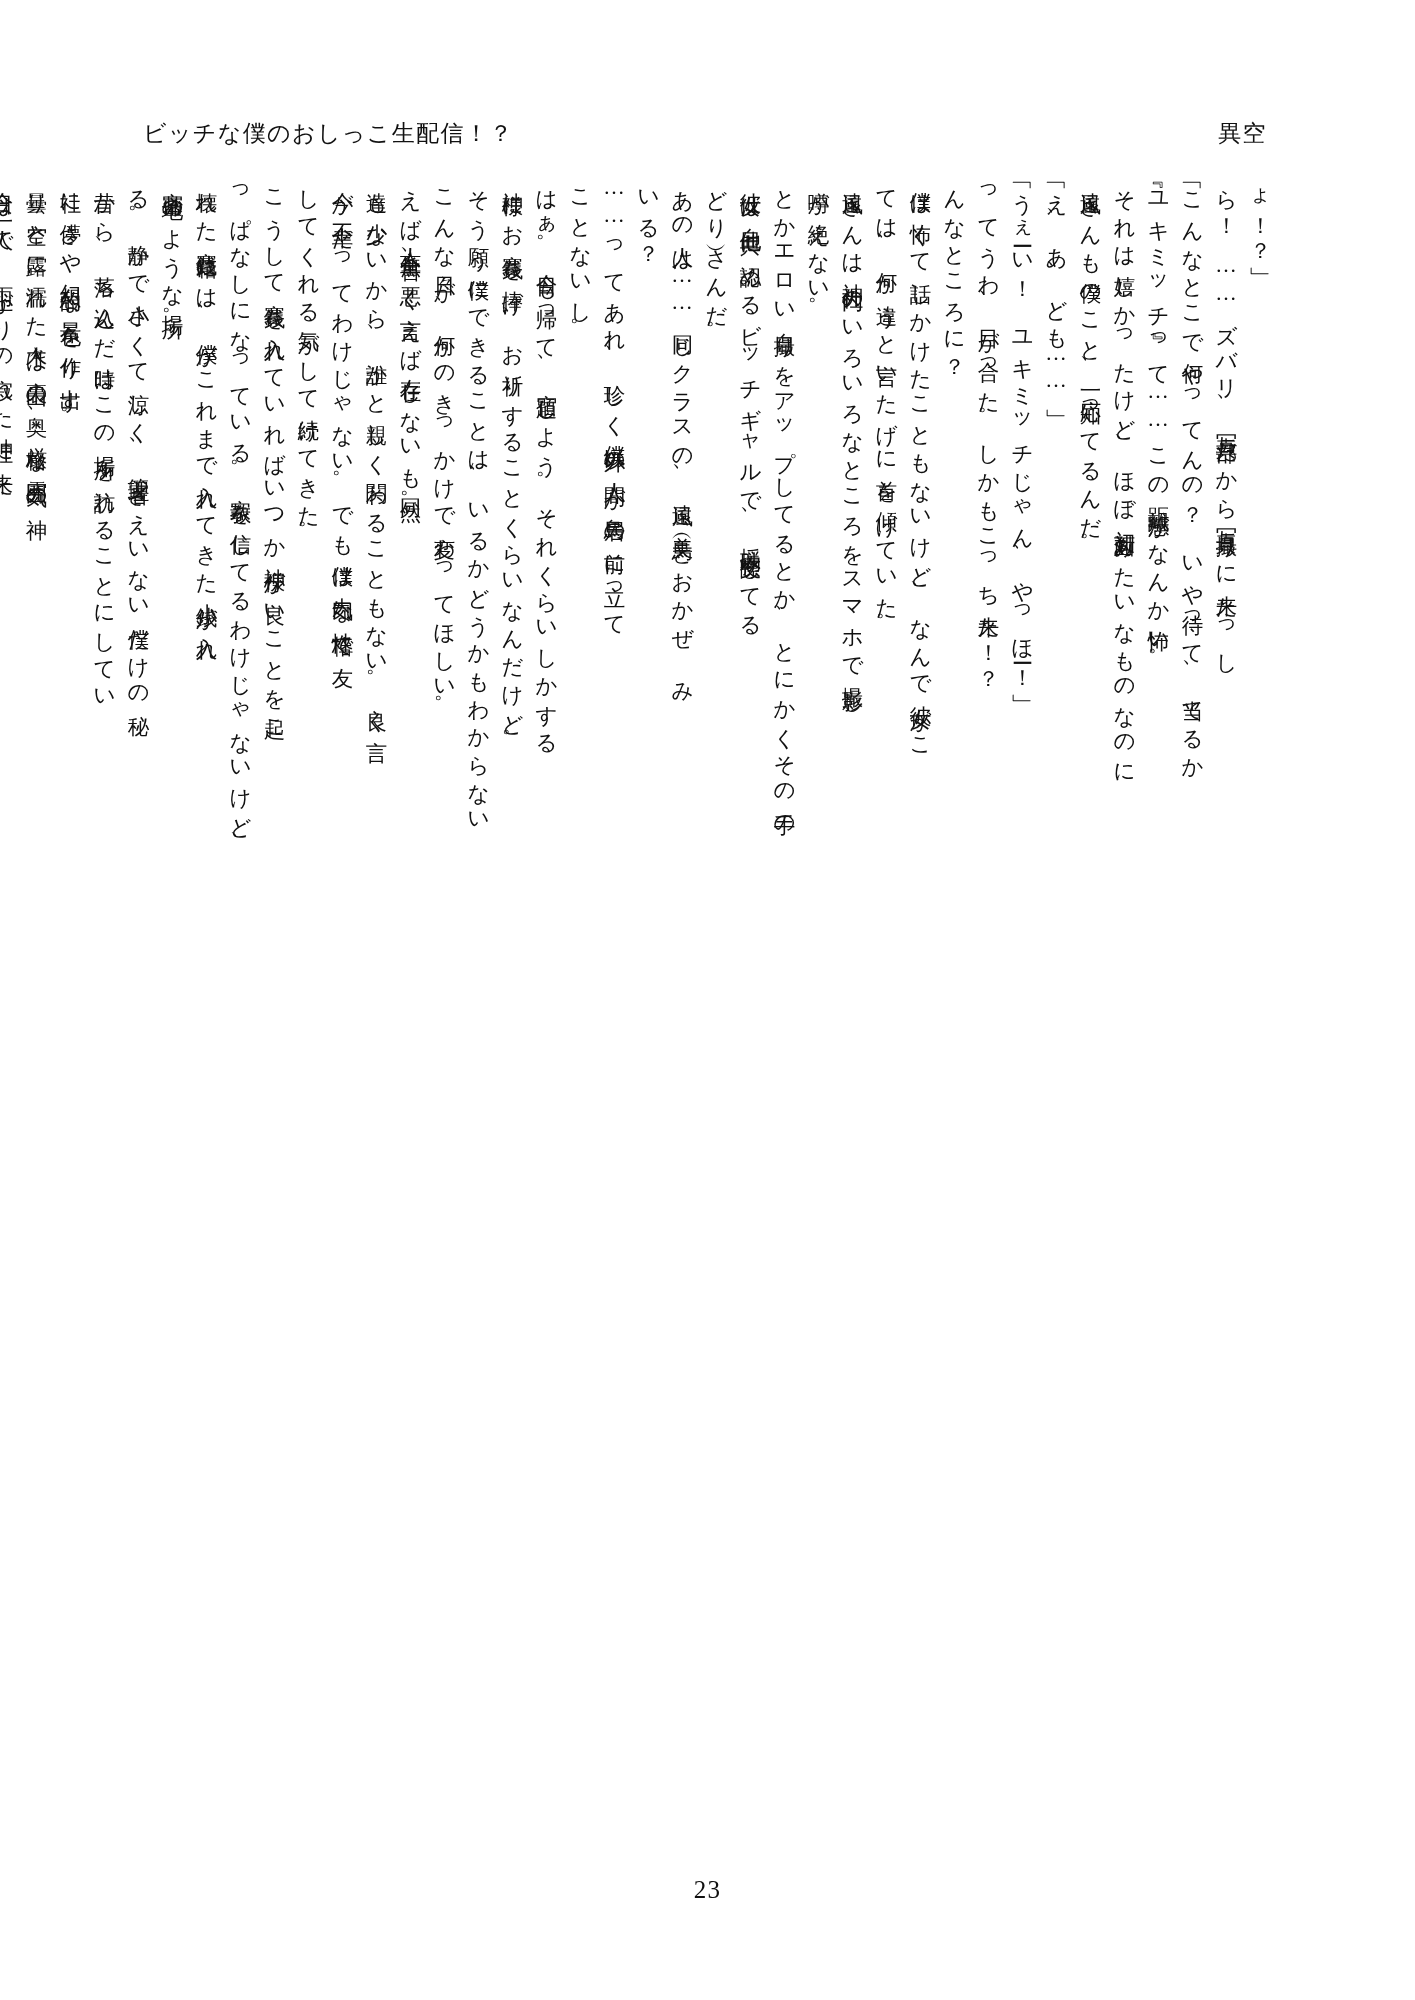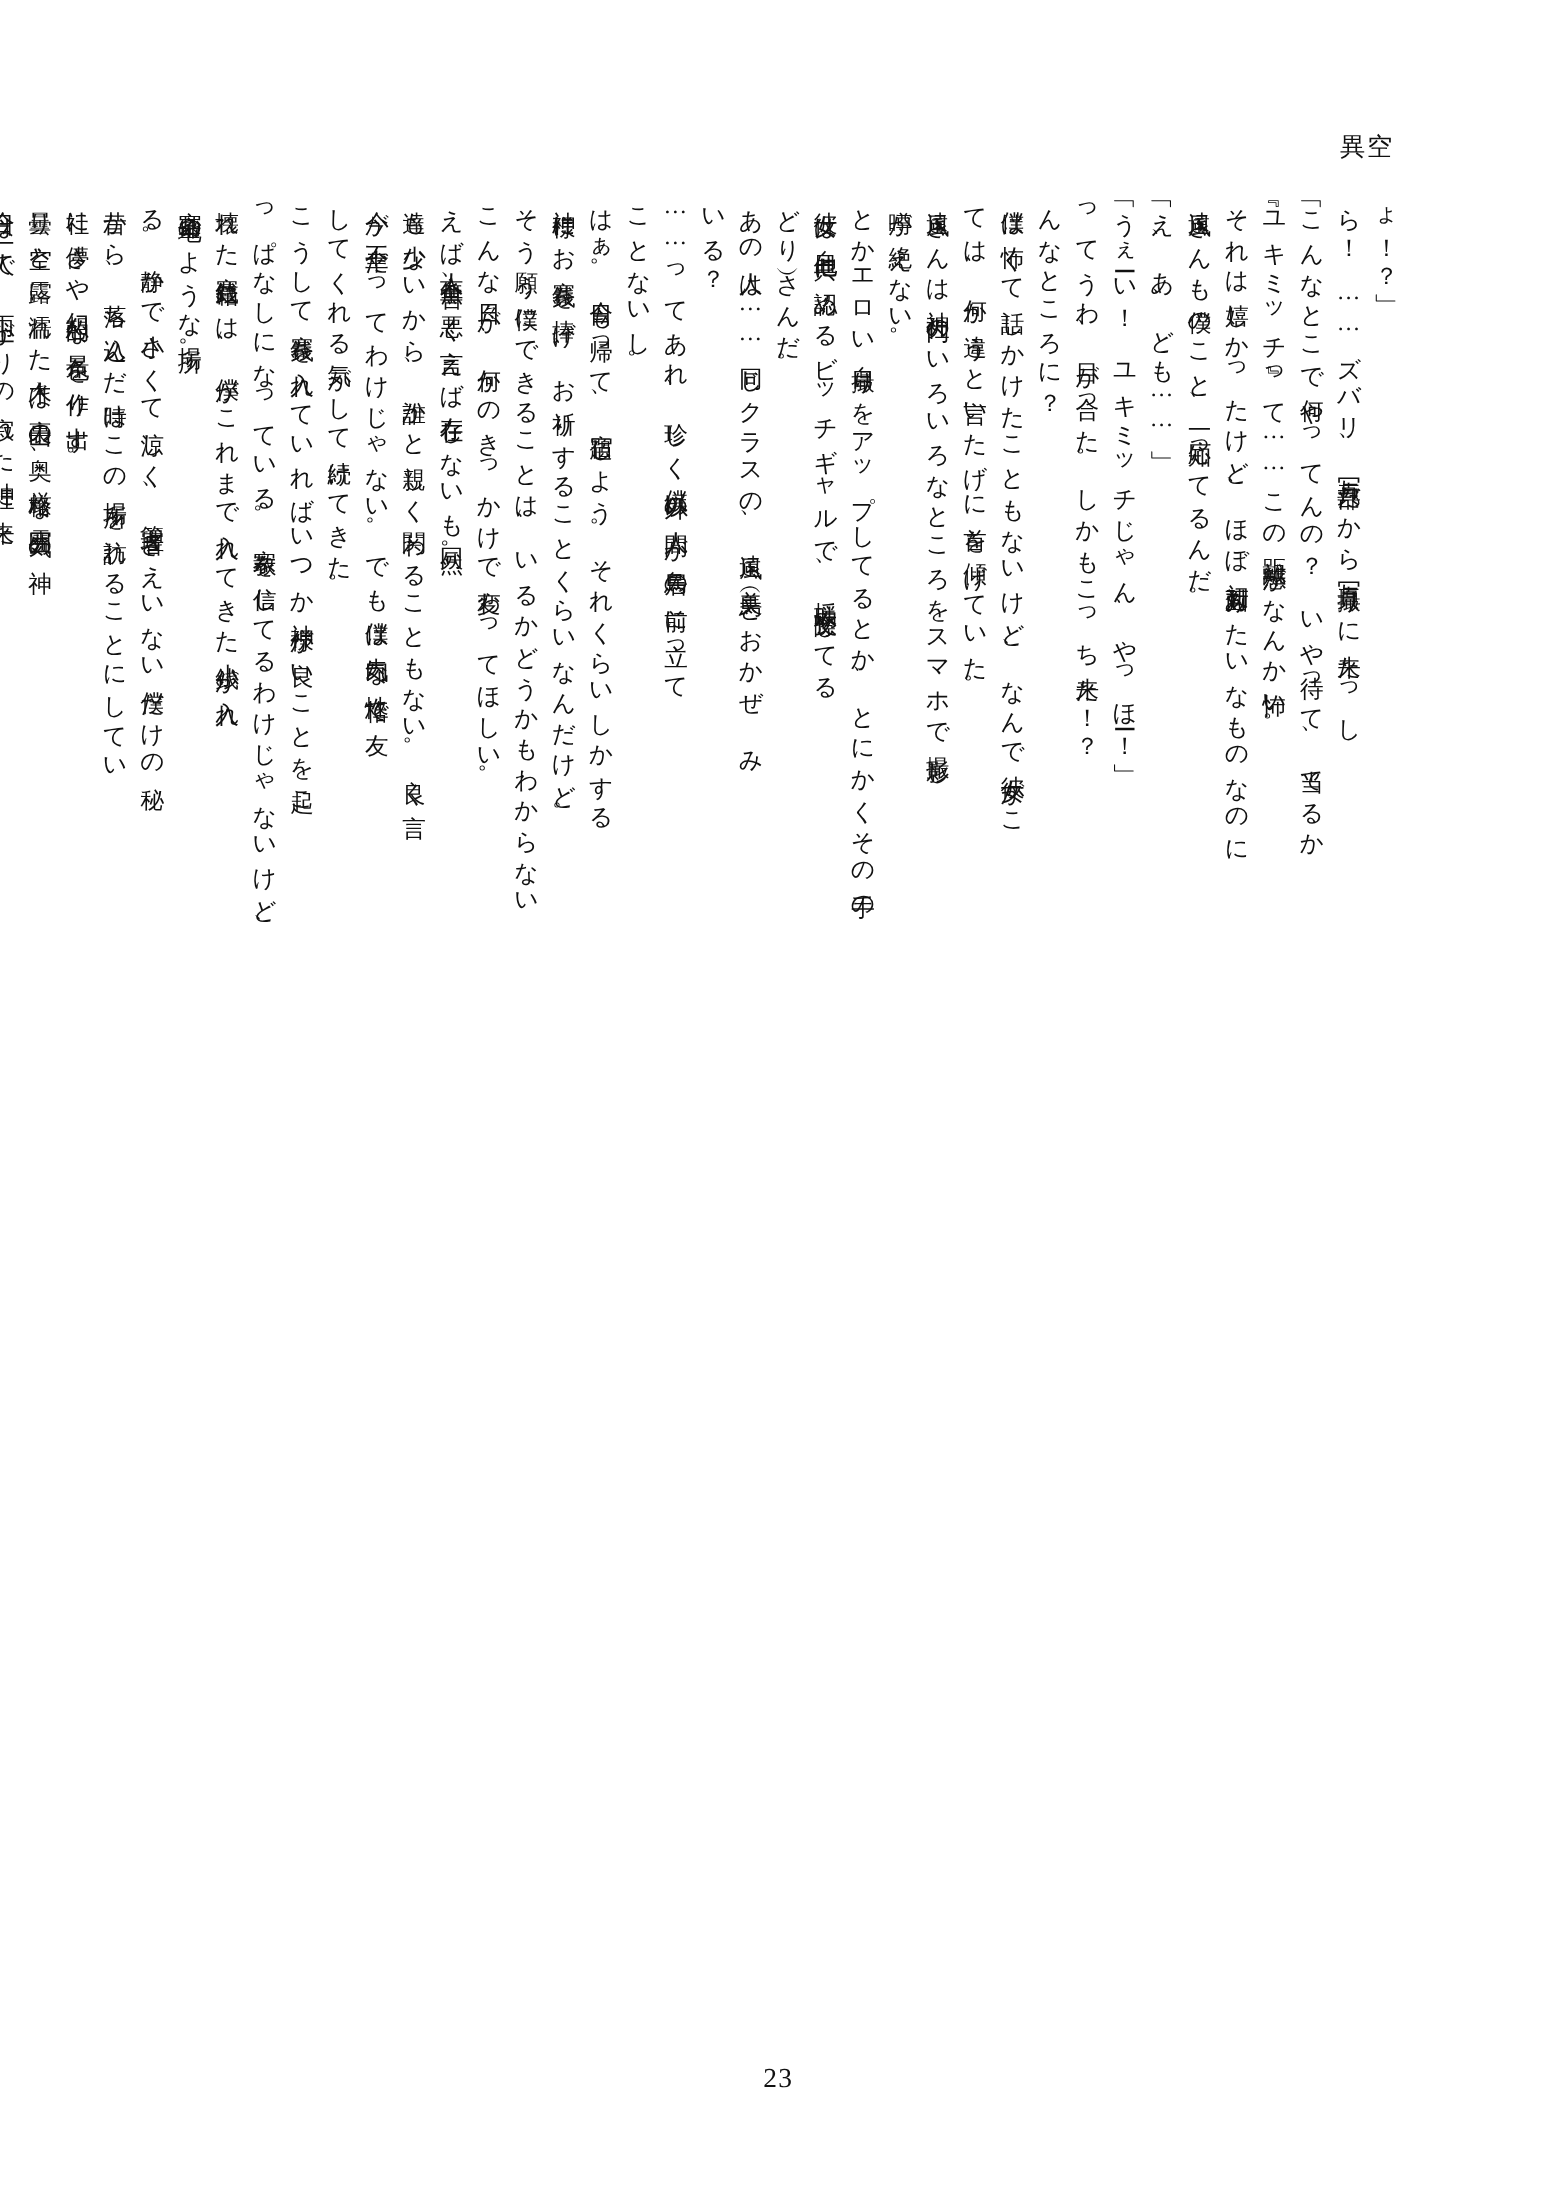--- a/index.html
+++ b/index.html
@@ -83,20 +83,21 @@
     text-align: center;
     font-size: 25px;
     letter-spacing: 0.05em;
   }
 </style>
 </head>
 <body>
 
 <div class="page">
 
+  <div class="header-left">ビッチな僕のおしっこ生配信！？</div>
   <div class="header-right">異空</div>
 
   <div class="body-area">
     <div class="vcol-wrap" id="cols">
         <div class="vline block-right">今日は一人で、雨上がりの寂れた神社に来た。</div>
         <div class="vline block-right">曇り空と露に濡れた木々は裏山の奥、厳格な雰囲気の神</div>
         <div class="vline block-right">社に儚さや幻想的な景色を作り出す。</div>
         <div class="vline block-right">昔から、落ち込んだ時はこの場所を訪れることにしてい</div>
         <div class="vline block-right">る。静かで小さくて涼しく、管理者さえいない僕だけの秘</div>
         <div class="vline block-right">密基地のような場所。</div>

